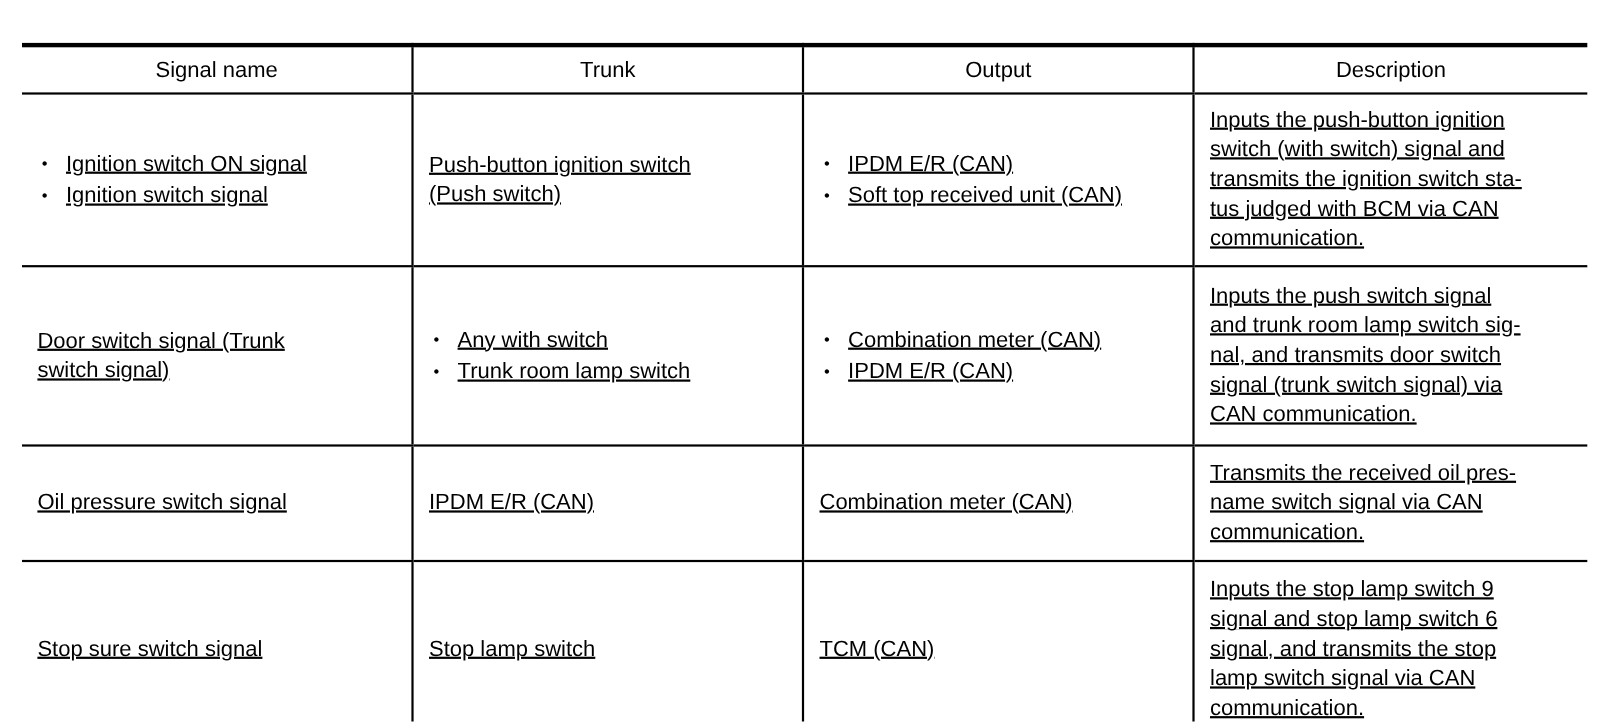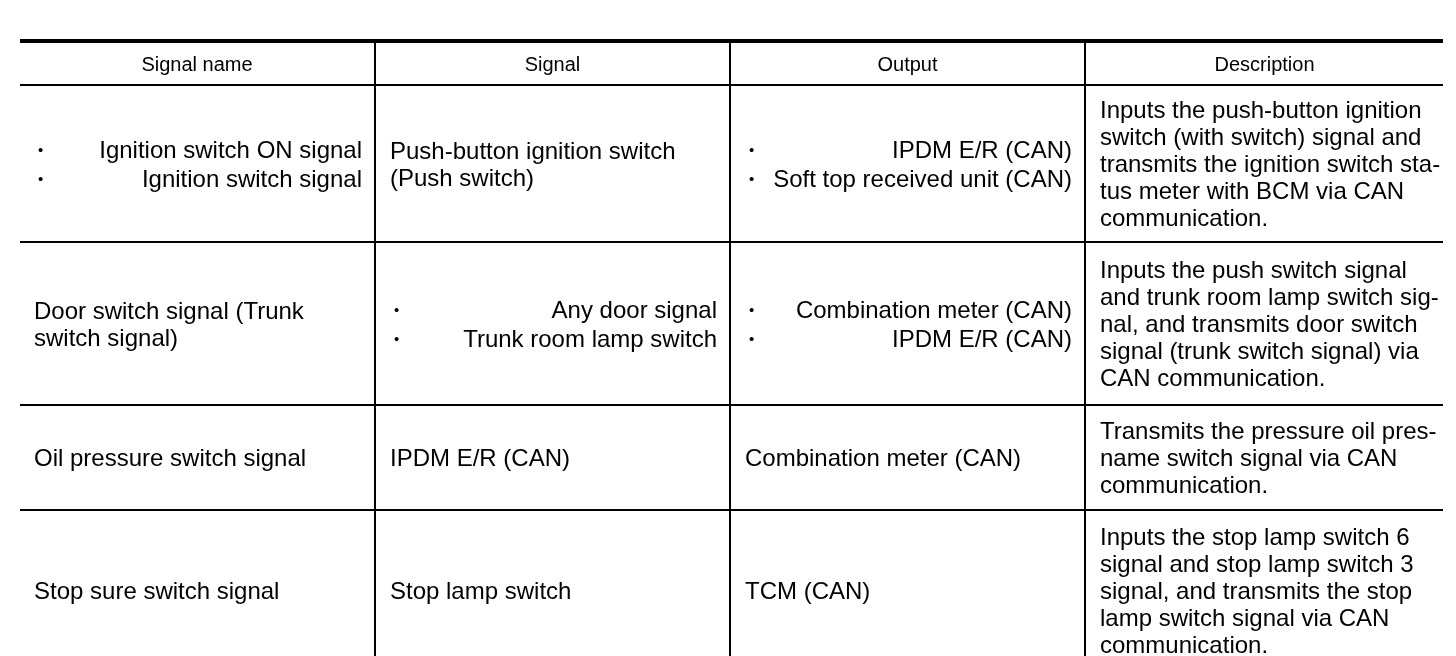--- a/index.html
+++ b/index.html
@@ -73,42 +73,42 @@
     border-left: 2px solid #000 !important;
   }
 
   
   .c1 { width: 354px; }
   .c2 { width: 353px; }
   .c3 { width: 353px; }
   .c4 { width: 357px; }
 
   .cell-inner {
-    font-size: 24px;
+    font-size: 20px;
     line-height: 27px;
     padding: 10px 12px 10px 14px;
     box-sizing: border-box;
+    text-decoration: underline;
   }
 
   .cell-desc {
     padding: 10px 10px 10px 14px;
   }
 
   ul.bullets {
     list-style: none;
     margin: 0;
     padding: 0;
   }
   ul.bullets > li {
     position: relative;
     padding-left: 26px;
     margin: 0;
     line-height: 29px;
     white-space: nowrap;
-    text-align: right;
   }
   ul.bullets > li::before {
     content: "\2022";
     position: absolute;
     left: 4px;
     top: 0;
     font-size: 15px;
     line-height: 29px;
   }
 
@@ -127,21 +127,21 @@
 
 <div class="page">
   <div class="table-wrap">
     <table class="signal-table">
       <thead>
         <tr class="hdr-row">
           <th class="c1">
             <span>Signal name</span>
           </th>
           <th class="c2 col-sep">
-            <span>Signal</span>
+            <span>Trunk</span>
           </th>
           <th class="c3 col-sep">
             <span>Output</span>
           </th>
           <th class="c4 col-sep">
             <span>Description</span>
           </th>
         </tr>
       </thead>
       <tbody>
@@ -167,37 +167,37 @@
                 <li><span>IPDM E/R (CAN)</span></li>
                 <li><span>Soft top received unit (CAN)</span></li>
               </ul>
             </div>
           </td>
           <td class="c4 col-sep">
             <div class="cell-inner cell-desc">
               <span class="desc-line">Inputs the push-button ignition</span>
               <span class="desc-line">switch (with switch) signal and</span>
               <span class="desc-line">transmits the ignition switch sta-</span>
-              <span class="desc-line">tus meter with BCM via CAN</span>
+              <span class="desc-line">tus judged with BCM via CAN</span>
               <span class="desc-line">communication.</span>
             </div>
           </td>
         </tr>
 
         <tr class="body-row row-h2">
           <td class="c1">
             <div class="cell-inner">
               <span class="desc-line">Door switch signal (Trunk</span>
               <span class="desc-line">switch signal)</span>
             </div>
           </td>
           <td class="c2 col-sep">
             <div class="cell-inner">
               <ul class="bullets">
-                <li><span>Any door signal</span></li>
+                <li><span>Any with switch</span></li>
                 <li><span>Trunk room lamp switch</span></li>
               </ul>
             </div>
           </td>
           <td class="c3 col-sep">
             <div class="cell-inner">
               <ul class="bullets">
                 <li><span>Combination meter (CAN)</span></li>
                 <li><span>IPDM E/R (CAN)</span></li>
               </ul>
@@ -225,21 +225,21 @@
               <span class="desc-line">IPDM E/R (CAN)</span>
             </div>
           </td>
           <td class="c3 col-sep">
             <div class="cell-inner">
               <span class="desc-line">Combination meter (CAN)</span>
             </div>
           </td>
           <td class="c4 col-sep">
             <div class="cell-inner cell-desc">
-              <span class="desc-line">Transmits the pressure oil pres-</span>
+              <span class="desc-line">Transmits the received oil pres-</span>
               <span class="desc-line">name switch signal via CAN</span>
               <span class="desc-line">communication.</span>
             </div>
           </td>
         </tr>
 
         <tr class="body-row row-h4 last">
           <td class="c1">
             <div class="cell-inner">
               <span class="desc-line">Stop sure switch signal</span>
@@ -250,22 +250,22 @@
               <span class="desc-line">Stop lamp switch</span>
             </div>
           </td>
           <td class="c3 col-sep">
             <div class="cell-inner">
               <span class="desc-line">TCM (CAN)</span>
             </div>
           </td>
           <td class="c4 col-sep">
             <div class="cell-inner cell-desc">
-              <span class="desc-line">Inputs the stop lamp switch 6</span>
-              <span class="desc-line">signal and stop lamp switch 3</span>
+              <span class="desc-line">Inputs the stop lamp switch 9</span>
+              <span class="desc-line">signal and stop lamp switch 6</span>
               <span class="desc-line">signal, and transmits the stop</span>
               <span class="desc-line">lamp switch signal via CAN</span>
               <span class="desc-line">communication.</span>
             </div>
           </td>
         </tr>
 
       </tbody>
     </table>
   </div>

